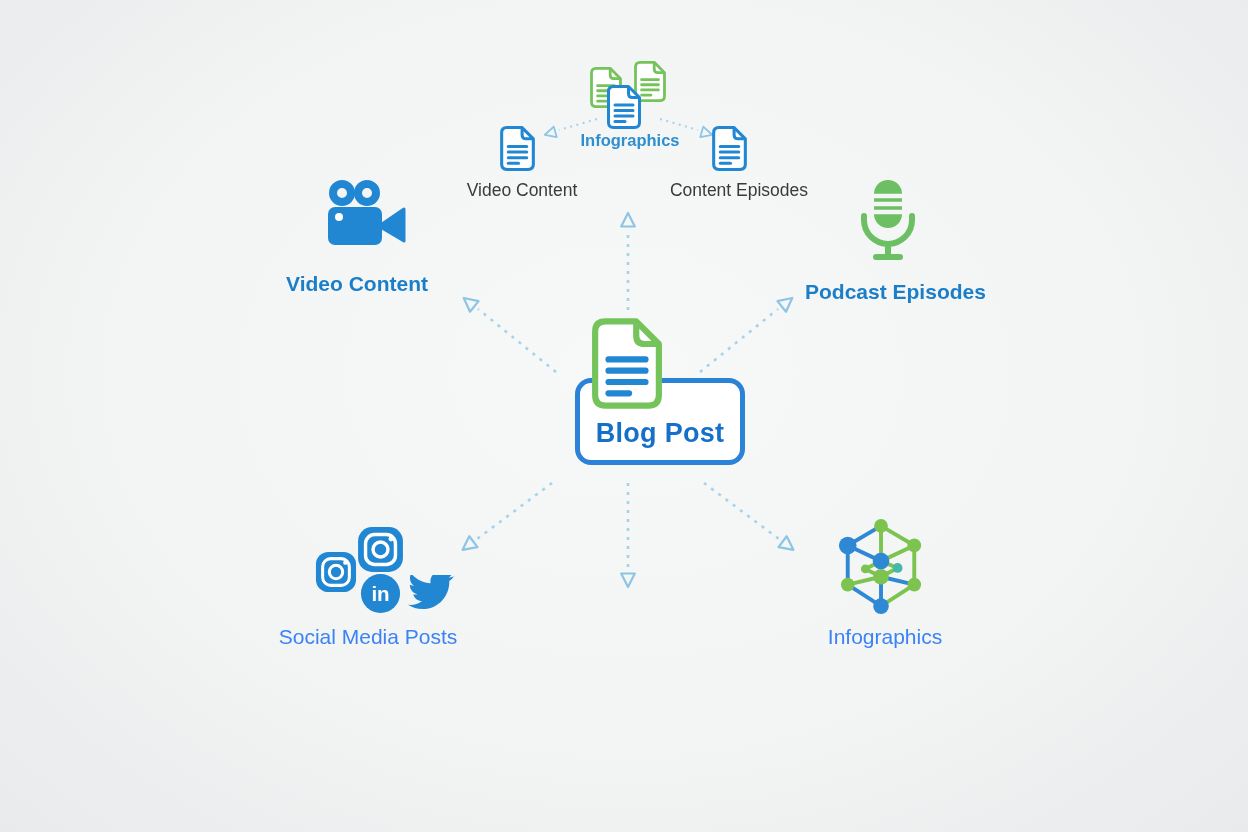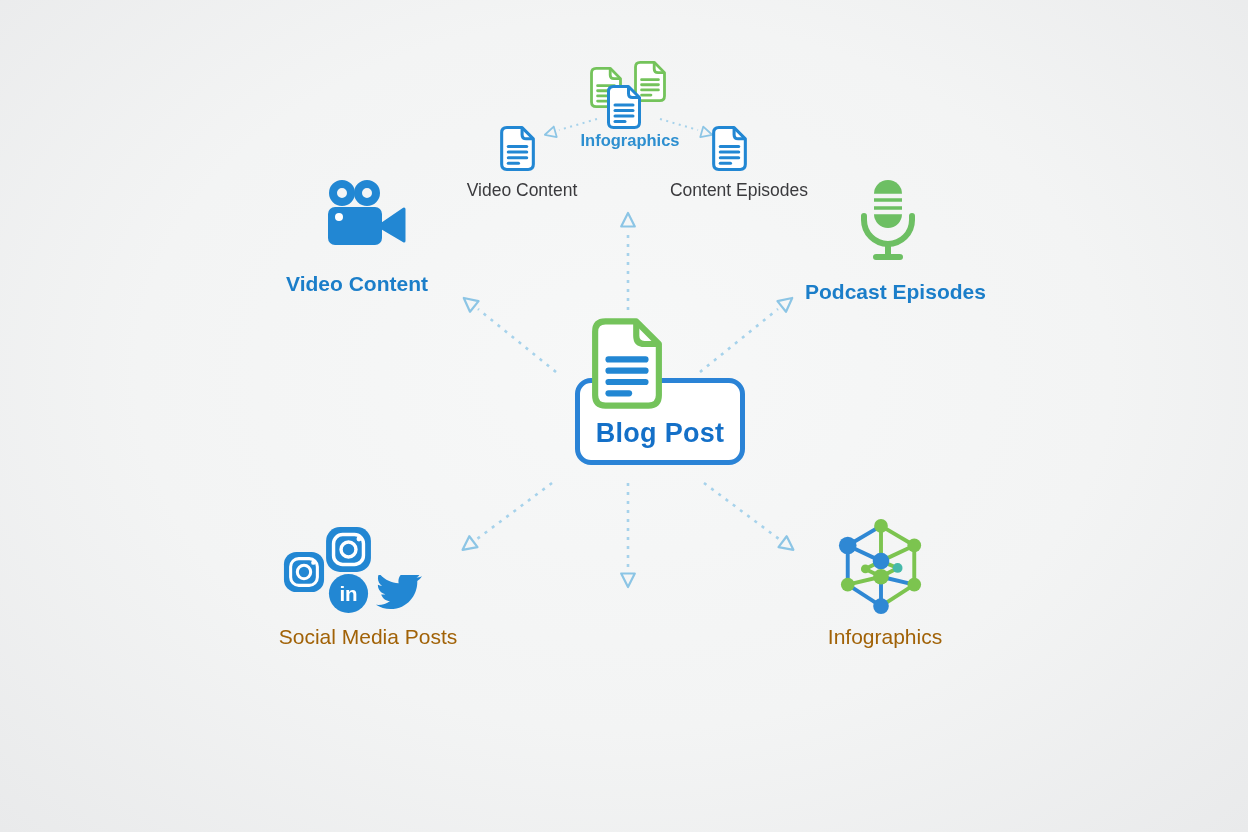--- a/index.html
+++ b/index.html
@@ -31,21 +31,21 @@
   #cluster-doc-c { left:606px; top:84px;  width:36px; height:46px; }
   
   #child-doc-left  { left:499px; top:125px; width:37px; height:47px; }
   #child-doc-right { left:711px; top:125px; width:37px; height:47px; }
   
   #center-doc { left:590px; top:316px; width:74px; height:95px; z-index:3; }
 
   
   .label { position:absolute; text-align:center; white-space:nowrap; }
   .label-dark  { color:#3a3a3d; font-size:17.5px; font-weight:400; }
-  .label-dark-lg { color:#a16207; font-size:21px; font-weight:400; }
+  .label-dark-lg { color:#3b82f6; font-size:21px; font-weight:400; }
   .label-blue-sm { color:#2d8fd0; font-size:16.5px; font-weight:600; }
   .label-blue-lg { color:#1b7ec9; font-size:21px; font-weight:600; }
 
   #cluster-label      { left:545px; top:131px; width:170px; }
   #child-left-label   { left:442px; top:180px; width:160px; }
   #child-right-label  { left:664px; top:180px; width:150px; }
   #video-label        { left:272px; top:272px; width:170px; }
   #podcast-label      { left:805px; top:280px; width:180px; }
   #social-label       { left:258px; top:625px; width:220px; }
   #infographics-label { left:805px; top:625px; width:160px; }
@@ -60,21 +60,21 @@
   #center-box .blog-title {
     color:#1470c8; font-size:27px; font-weight:800; letter-spacing:0.3px;
     padding-bottom:11px;
   }
 
   
   .spoke-icon { position:absolute; }
   #camera-icon  { left:325px; top:180px; }
   #mic-icon     { left:857px; top:178px; }
   #network-icon { left:836px; top:516px; }
-  .social-cluster { position:absolute; left:280px; top:519px; width:150px; height:102px; }
+  .social-cluster { position:absolute; left:312px; top:519px; width:150px; height:102px; }
   .social-cluster svg { position:absolute; }
   #insta-big   { left:45px; top:7px;  }
   #insta-small { left:3px;  top:32px; }
   #linkedin    { left:48px; top:54px; }
   #twitter     { left:96px; top:56px; }
 </style>
 </head>
 <body>
 
 <div class="canvas">

